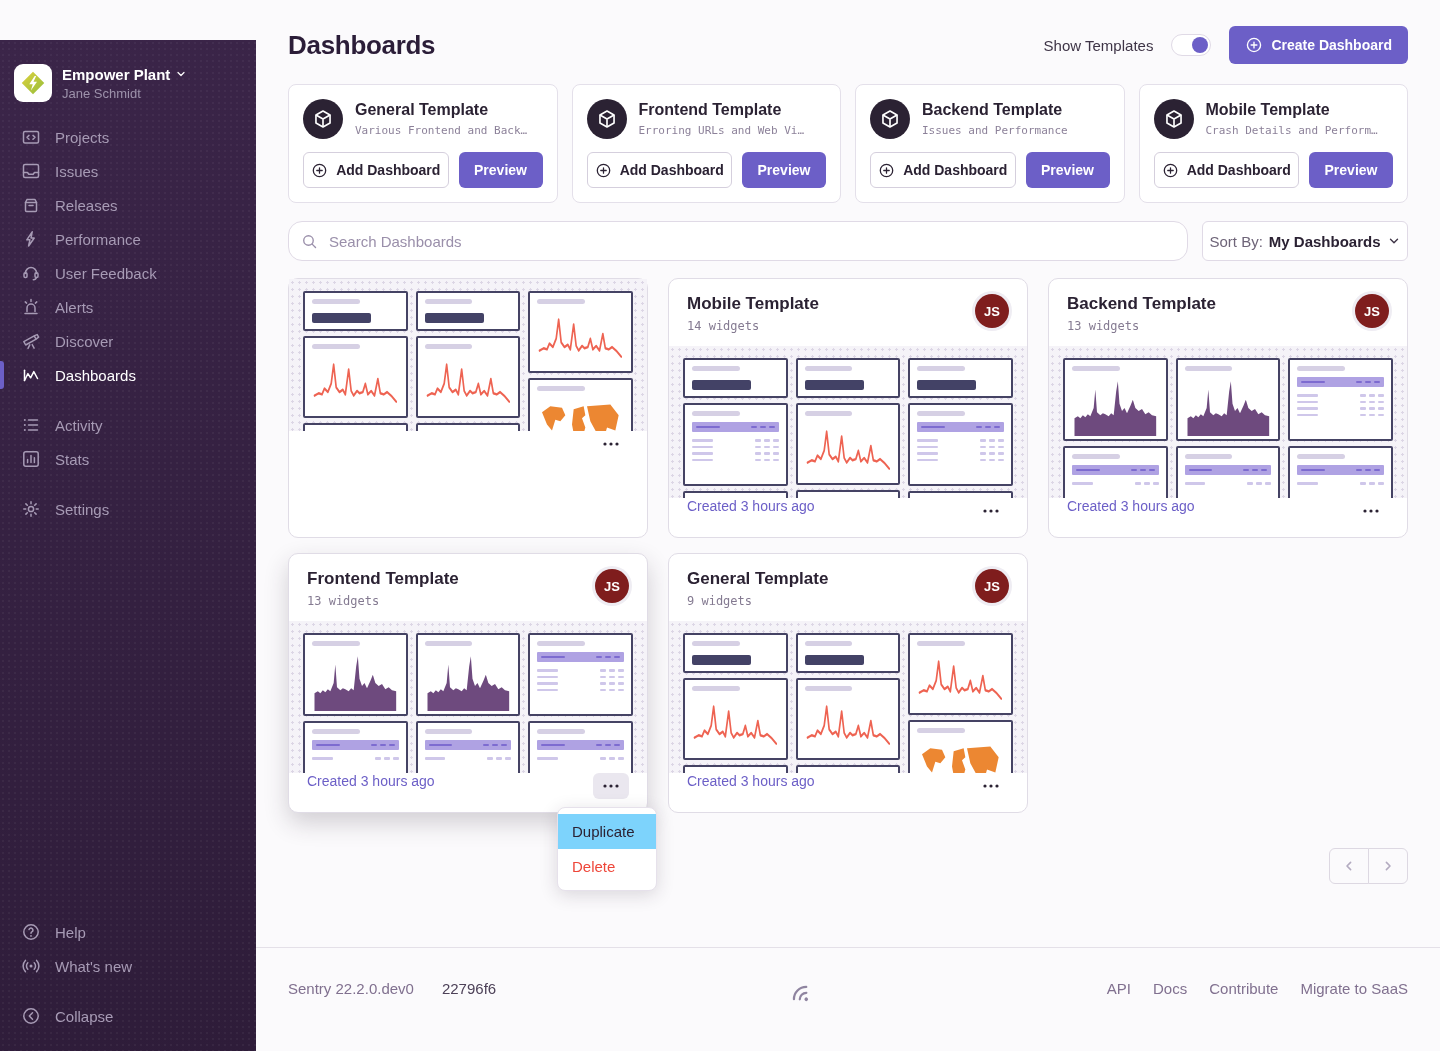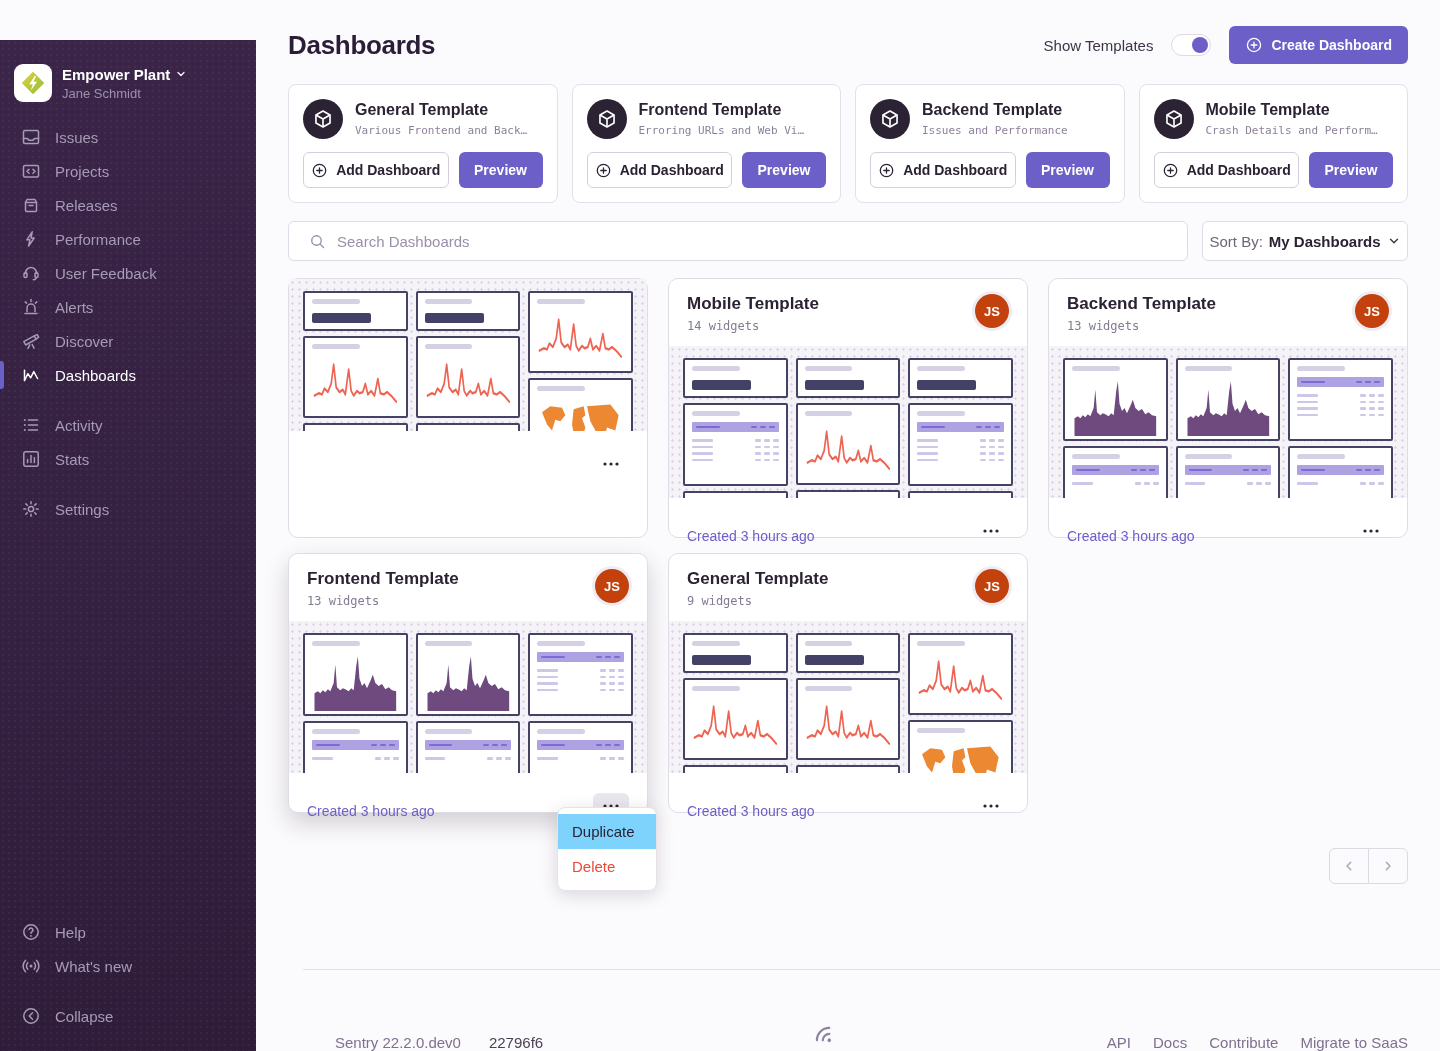--- a/index.html
+++ b/index.html
@@ -69,22 +69,22 @@
     flex:1; min-width:0; height:36px; background:#fff; border:1px solid #D5CFDD; border-radius:6px;
     font-size:14px; font-weight:bold; color:#2B2233;
     display:inline-flex; align-items:center; justify-content:center; gap:8px; white-space:nowrap;
   }
   .btn-outline .icon svg { width:17px; height:17px; }
   .btn-preview { height:36px; flex:none; width:84px; }
 
   
   .filter-row { display:flex; gap:14px; padding:18px 32px 17px; }
   .search-box {
-    flex:1; height:40px; background:#fff; border:1px solid #E0DAE6; border-radius:6px;
-    display:flex; align-items:center; gap:9px; padding:0 20px; color:#9A8FAA;
+    flex:1; height:40px; background:#fff; border:1px solid #E0DAE6; border-radius:14px;
+    display:flex; align-items:center; gap:9px; padding:0 12px; color:#9A8FAA;
   }
   .search-box .icon svg { width:17px; height:17px; }
   .search-box input { flex:1; border:none; outline:none; font:15px "Liberation Sans", sans-serif; color:#2B2233; background:transparent; }
   .search-box input::placeholder { color:#9A8FAA; }
   .sort-box {
     width:206px; height:40px; flex:none; background:#fff; border:1px solid #E0DAE6; border-radius:6px;
     display:flex; align-items:center; justify-content:center; gap:6px; font-size:15px; cursor:pointer;
   }
   .sort-label { color:#6E6478; }
   .sort-value { font-weight:bold; color:#2B2233; }
@@ -95,21 +95,21 @@
   .dcard { background:#fff; border:1px solid #E0DCE6; border-radius:10px; position:relative; height:260px; cursor:pointer; }
   .dcard.hovered { box-shadow:0 10px 24px rgba(43,34,51,.20); }
   .dcard-head { display:flex; align-items:flex-start; padding:15px 18px 13px; }
   .dcard-title { font-size:17px; font-weight:bold; color:#2B2233; }
   .dcard-widgets { font-family:"DejaVu Sans Mono", monospace; font-size:12px; color:#847A91; margin-top:5px; }
   .avatar {
     margin-left:auto; width:34px; height:34px; border-radius:50%; flex:none;
     display:grid; place-items:center; color:#fff; font-weight:bold; font-size:13px;
     box-shadow:0 0 0 3px #EFEDF3;
   }
-  .avatar.red { background:#c2410c;text-align:right; }
+  .avatar.red { background:#7f1d1d;text-align:right; }
   .avatar.dark { background:#2B2233; }
   .avatar svg { width:19px; height:19px; color:#fff; }
   .dcard-preview {
     height:152px; overflow:hidden; display:flex; gap:8px; padding:12px 14px 0;
     background-color:#F5F3F8;
     background-image:radial-gradient(#DCD6E5 1px, transparent 1.1px);
     background-size:7px 7px;
   }
   .pcol { flex:1; min-width:0; display:flex; flex-direction:column; gap:5px; }
   .ptile {
@@ -121,21 +121,21 @@
   .pill { height:5px; width:55%; border-radius:2.5px; background:#D6D0E4; flex:none; margin-bottom:6px; }
   .bignum { height:15px; width:68%; border-radius:2px; background:#434266; margin-top:3px; }
   .ptile svg.chart { flex:1; min-height:0; width:100%; display:block; }
   .thead { height:10px; flex:none; background:#AFA2E3; border-radius:1px; display:flex; align-items:center; justify-content:space-between; padding:0 4px; margin-bottom:3px; }
   .thead i { display:block; height:2.5px; border-radius:1px; background:#7D6BD0; width:30%; }
   .dash3 { display:flex; gap:3px; }
   .thead .dash3 i, .trow .dash3 i { width:6px; }
   .trow { display:flex; align-items:center; justify-content:space-between; margin:4px 0 0; flex:none; }
   .trow i { display:block; height:2.5px; border-radius:1px; background:#CFC7EA; width:24%; }
   .trow .dash3 { gap:3px; } .trow .dash3 i { background:#CFC7EA; }
-  .dcard-footer { height:46px; display:flex; align-items:flex-end; padding:0 18px; }
+  .dcard-footer { height:46px; display:flex; align-items:flex-start; padding:0 18px; }
   .created { color:#6C5FC7; font-size:14px; }
   .dots-btn { margin-left:auto; width:36px; height:26px; border-radius:6px; display:grid; place-items:center; color:#2B2233; }
   .dots-btn.hovered { background:#EAE7EF; }
   .dots-btn svg { width:20px; height:20px; }
 
   
   .menu {
     position:absolute; top:253px; left:268px; width:100px; z-index:30;
     background:#fff; border:1px solid #E6E1EB; border-radius:8px;
     box-shadow:0 4px 18px rgba(43,34,51,.16); padding:6px 0; cursor:default;
@@ -151,22 +151,22 @@
     width:40px; height:36px; background:#FBFAFC; border:1px solid #DDD8E2;
     display:grid; place-items:center; color:#B3ABC0; cursor:pointer;
   }
   .pg button:first-child { border-radius:6px 0 0 6px; }
   .pg button:last-child { border-radius:0 6px 6px 0; margin-left:-1px; }
   .pg svg { width:16px; height:16px; }
 
   
   footer {
     margin-top:auto; border-top:1px solid #E4E0E8;
-    display:flex; align-items:flex-end; padding:32px 32px 0;
-    color:#80708F; font-size:15px; height:82px;margin-left:47px;
+    display:flex; align-items:flex-start; padding:32px 32px 0;
+    color:#80708F; font-size:15px; height:104px;
   }
   .f-left { display:flex; align-items:center; gap:28px; white-space:nowrap; }
   .f-build { font-weight:normal; color:#4D4158; }
   .f-center { flex:1; display:flex; justify-content:center; color:#8F84A0; }
   .f-center svg { width:30px; height:30px; }
   .f-links { display:flex; gap:22px; white-space:nowrap; }
   .f-links span { cursor:pointer; }
   .icon { display:inline-flex; }
 </style>
 </head>
@@ -197,34 +197,34 @@
               </svg>
           </span>
         </div>
         <div class="org-user">Jane Schmidt</div>
       </div>
     </div>
     <nav id="nav-main">
         <div class="nav-item ">
           <span class="icon">
             <svg viewBox="0 0 20 20" fill="none" stroke="currentColor" stroke-width="1.5" stroke-linecap="round" stroke-linejoin="round">
+              <rect x="2.5" y="4.5" width="15" height="11.5" rx="1.5"></rect>
+              <path d="M8 8.4L6 10.3l2 1.9M12 8.4l2 1.9-2 1.9"></path>
+            </svg>
+          </span>
+          <span>Projects</span>
+        </div>
+        <div class="nav-item ">
+          <span class="icon">
+            <svg viewBox="0 0 20 20" fill="none" stroke="currentColor" stroke-width="1.5" stroke-linecap="round" stroke-linejoin="round">
               <rect x="2.5" y="3.5" width="15" height="13" rx="1.5"></rect>
               <path d="M2.5 11.5h4l1.3 1.8h4.4l1.3-1.8h4"></path>
             </svg>
           </span>
           <span>Issues</span>
-        </div>
-        <div class="nav-item ">
-          <span class="icon">
-            <svg viewBox="0 0 20 20" fill="none" stroke="currentColor" stroke-width="1.5" stroke-linecap="round" stroke-linejoin="round">
-              <rect x="2.5" y="4.5" width="15" height="11.5" rx="1.5"></rect>
-              <path d="M8 8.4L6 10.3l2 1.9M12 8.4l2 1.9-2 1.9"></path>
-            </svg>
-          </span>
-          <span>Projects</span>
         </div>
         <div class="nav-item ">
           <span class="icon">
             <svg viewBox="0 0 20 20" fill="none" stroke="currentColor" stroke-width="1.5" stroke-linecap="round" stroke-linejoin="round">
               <path d="M4.5 7.5h11v8a1 1 0 0 1-1 1h-9a1 1 0 0 1-1-1z"></path>
               <path d="M4.5 7.5L6 4.5h8l1.5 3M8 10.5h4"></path>
             </svg>
           </span>
           <span>Releases</span>
         </div>

